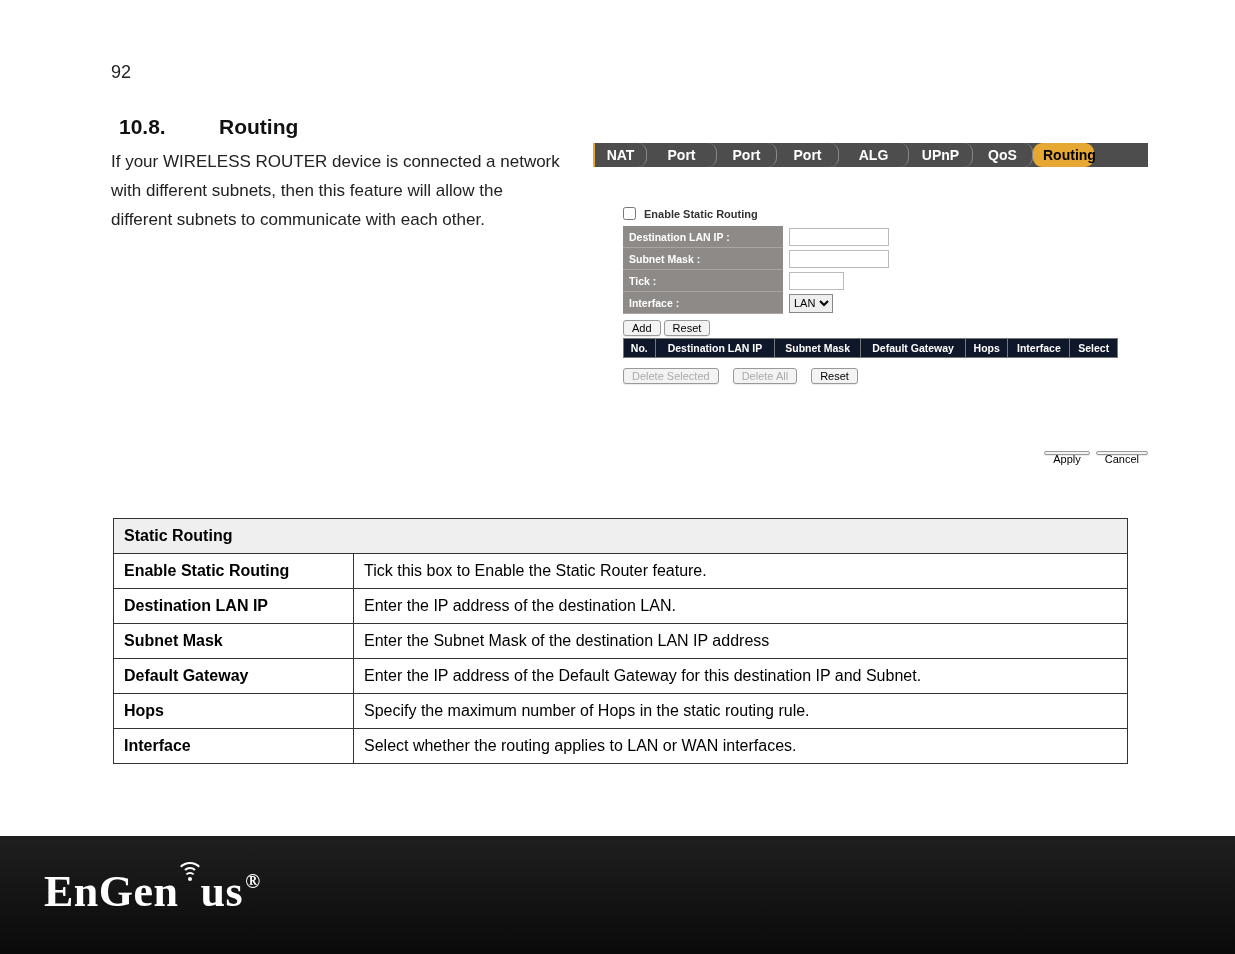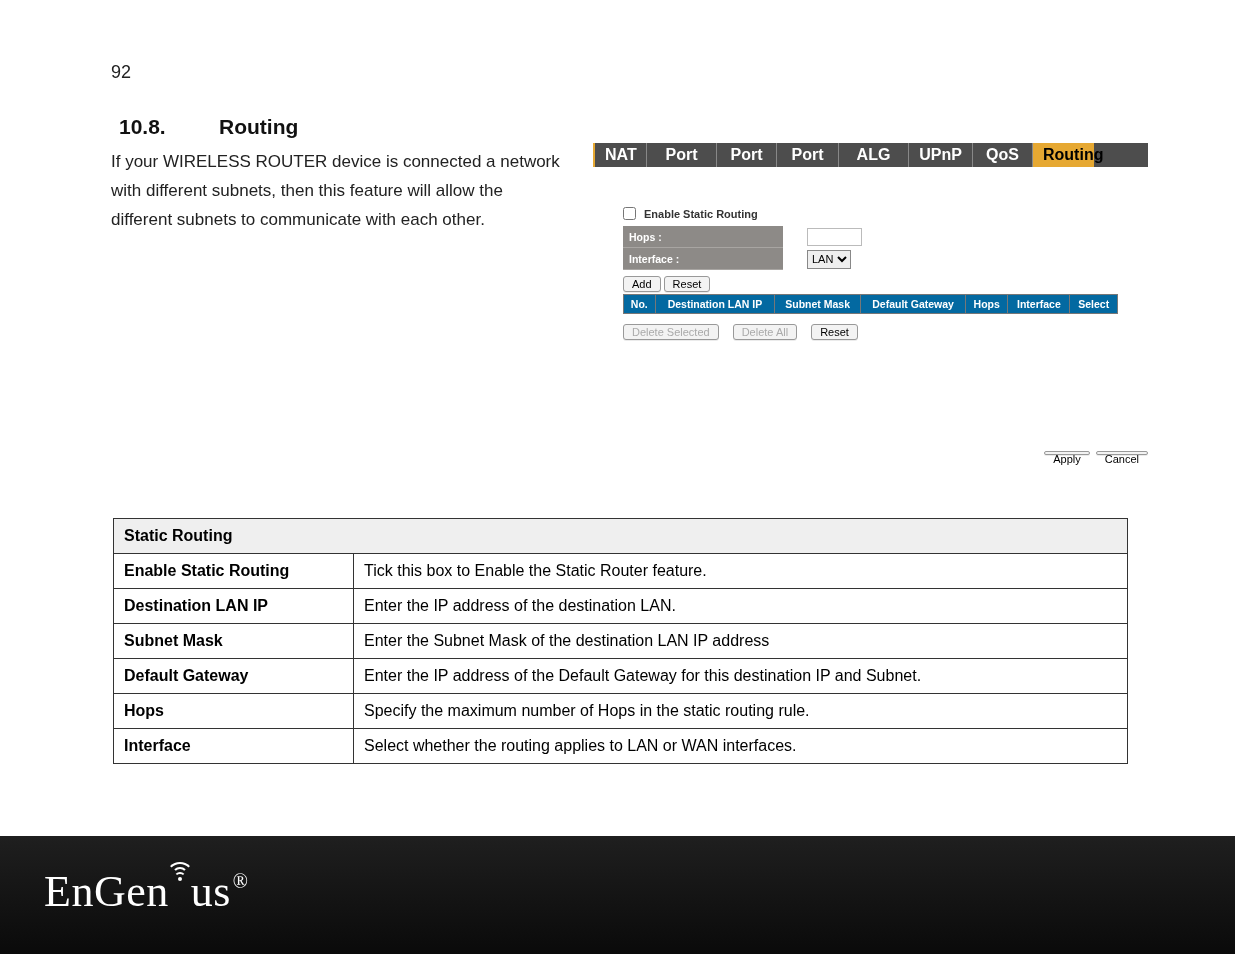--- a/index.html
+++ b/index.html
@@ -41,38 +41,38 @@
   .router {
     position: absolute;
     left: 593px;
     top: 143px;
     width: 555px;
     font-family: Tahoma, Verdana, sans-serif;
     font-size: 11px;
     color: #333;
   }
   .tabrow { display:flex; background:#4d4d4d; height:24px; border-left:2px solid #e6a832; }
-  .tab { flex:0 0 auto; padding: 0 10px; line-height:24px; color:#fff; font-weight:bold; font-size:16px; border-right:1px solid #888; text-align:center; cursor:pointer; }
+  .tab { flex:0 0 auto; padding: 0 10px; line-height:24px; color:#fff; font-weight:bold; font-size:14px; border-right:1px solid #888; text-align:center; cursor:pointer;border-radius:9px; }
   .tab.active { background:#e6a832; color:#000; border-right:none;}
   .form-area { margin-top:40px; margin-left:30px; }
   .check-row { margin-bottom:6px; display:flex; align-items:center; gap:8px; font-weight:bold; color:#333;}
   .check-row input { width:13px; height:13px; }
   .field-row { display:flex; align-items:center; height:22px; margin-bottom:0; }
   .field-label { background:#8d8a87; color:#fff; font-weight:bold; font-size:10.5px; padding-left:6px; width:160px; height:22px; line-height:22px; border-bottom:1px solid #a8a5a2;}
-  .field-input { margin-left:24px;border-radius:9px; }
+  .field-input { margin-left:6px;border-radius:9px; }
   .field-input input[type=text] { border:1px solid #bbb; height:18px; font-size:11px; padding:0 3px; }
   .w100 { width:100px; }
   .w55 { width:55px; }
   .field-input select { border:1px solid #888; font-size:11px; height:19px; }
   .btnrow { margin-top:6px; display:flex; gap:3px; }
   .rbtn { background:#f3f3f3; border:1px solid #999; border-radius:3px; font-size:11px; padding:1px 8px; cursor:pointer; box-shadow:0 1px 0 rgba(0,0,0,.08);}
   .rbtn[disabled]{ color:#aaa; cursor:default; }
   .table-title { font-weight:bold; margin-top:26px; font-size:11px; color:#222;}
   .rt-table { border-collapse:collapse; width:495px; margin-top:2px;}
-  .rt-table th { background:#0369a1; color:#fff; font-weight:bold; font-size:10.5px; border:1px solid #777; padding:3px 5px; white-space:nowrap;}
+  .rt-table th { background:#0f172a; color:#fff; font-weight:bold; font-size:10.5px; border:1px solid #777; padding:3px 5px; white-space:nowrap;}
   .btnrow2 { margin-top:10px; display:flex; gap:14px;}
   .bottom-btns { position:absolute; bottom:0; right:0; display:flex; gap:6px;}
 
   
   .def-table {
     position: absolute;
     left: 113px;
     top: 518px;
     width: 1015px;
     border-collapse: collapse;
@@ -99,21 +99,21 @@
     width:1235px;
     height:118px;
     background:linear-gradient(#1f1f1f,#0a0a0a);
   }
   .logo {
     position:absolute;
     left:44px; top:30px;
     color:#fff;
     font-family: Georgia, 'Times New Roman', serif;
     font-size:44px;
-    font-weight:400;
+    font-weight:700;
     letter-spacing:0.5px;
     display:flex;
     align-items:flex-start;
   }
   .logo .wifi {
     display:inline-block;
     position:relative;
     width:26px; height:34px;
     margin: -4px -2px 0 -2px;
   }
@@ -162,21 +162,29 @@
     <div class="tab active" style="width:61px">Routing</div>
   </div>
 
   <div class="form-area">
     <div class="check-row">
       <input type="checkbox" style="">
       <span>Enable Static Routing</span>
     </div>
 
     <div class="field-row">
-      <div class="field-label">Hops :</div>
+      <div class="field-label">Destination LAN IP :</div>
+      <div class="field-input"><input type="text" class="w100" value="" style=""></div>
+    </div>
+    <div class="field-row">
+      <div class="field-label">Subnet Mask :</div>
+      <div class="field-input"><input type="text" class="w100" value="" style=""></div>
+    </div>
+    <div class="field-row">
+      <div class="field-label">Tick :</div>
       <div class="field-input"><input type="text" class="w55" value="" style=""></div>
     </div>
     <div class="field-row">
       <div class="field-label">Interface :</div>
       <div class="field-input">
         <select>
           <option>LAN</option>
         </select>
       </div>
     </div>

